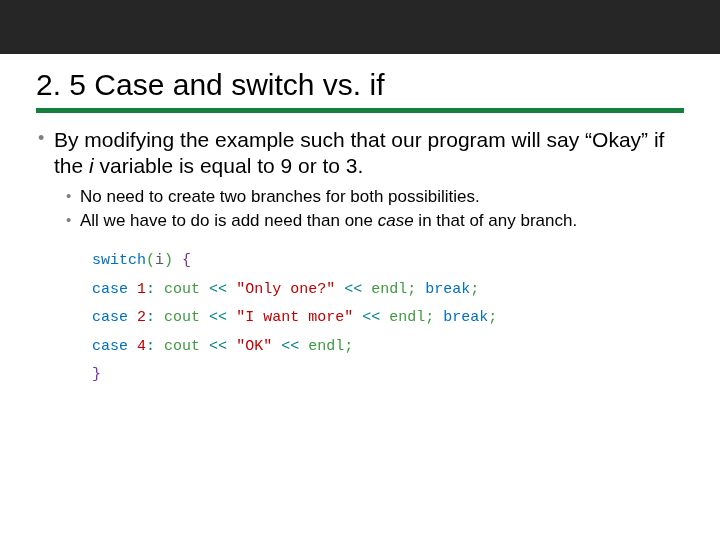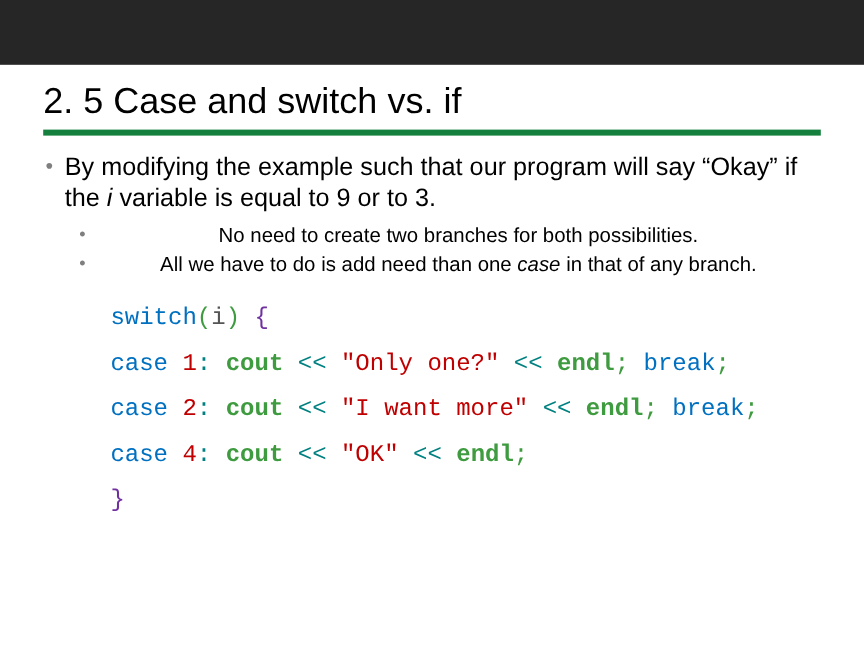--- a/index.html
+++ b/index.html
@@ -42,47 +42,46 @@
   ul.bullets > li::before {
     content: "•";
     position: absolute;
     left: 2px;
     top: 0;
     color: #7f7f7f;
     font-size: 18px;
   }
   ul.subbullets {
     margin: 6px 0 10px 28px;
-    text-align: center;
   }
   ul.subbullets > li {
     position: relative;
     padding-left: 16px;
     font-size: 17px;
     line-height: 1.35;
     margin-bottom: 2px;
   }
   ul.subbullets > li::before {
     content: "•";
     position: absolute;
     left: 2px;
     top: 0;
     color: #7f7f7f;
     font-size: 15px;
   }
   .italic { font-style: italic; }
   .code-block {
     margin: 14px 0 0 56px;
     font-family: Consolas, 'Courier New', monospace;
-    font-size: 20px;
+    font-size: 15px;
     line-height: 1.9;
   }
   .code-line { white-space: pre; }
   .tok-kw     { color: #0070c0; }   
-  .tok-obj    { color: #3f9b3f; font-weight: bold; }   
+  .tok-obj    { color: #3f9b3f; }   
   .tok-paren  { color: #3f9b3f; }   
   .tok-brace  { color: #7030a0; }   
   .tok-num    { color: #c00000; }   
   .tok-str    { color: #c00000; }   
   .tok-op     { color: #008080; }   
   .tok-semi   { color: #3f9b3f; }   
   .tok-id     { color: #555555; }   
 </style>
 </head>
 <body>

